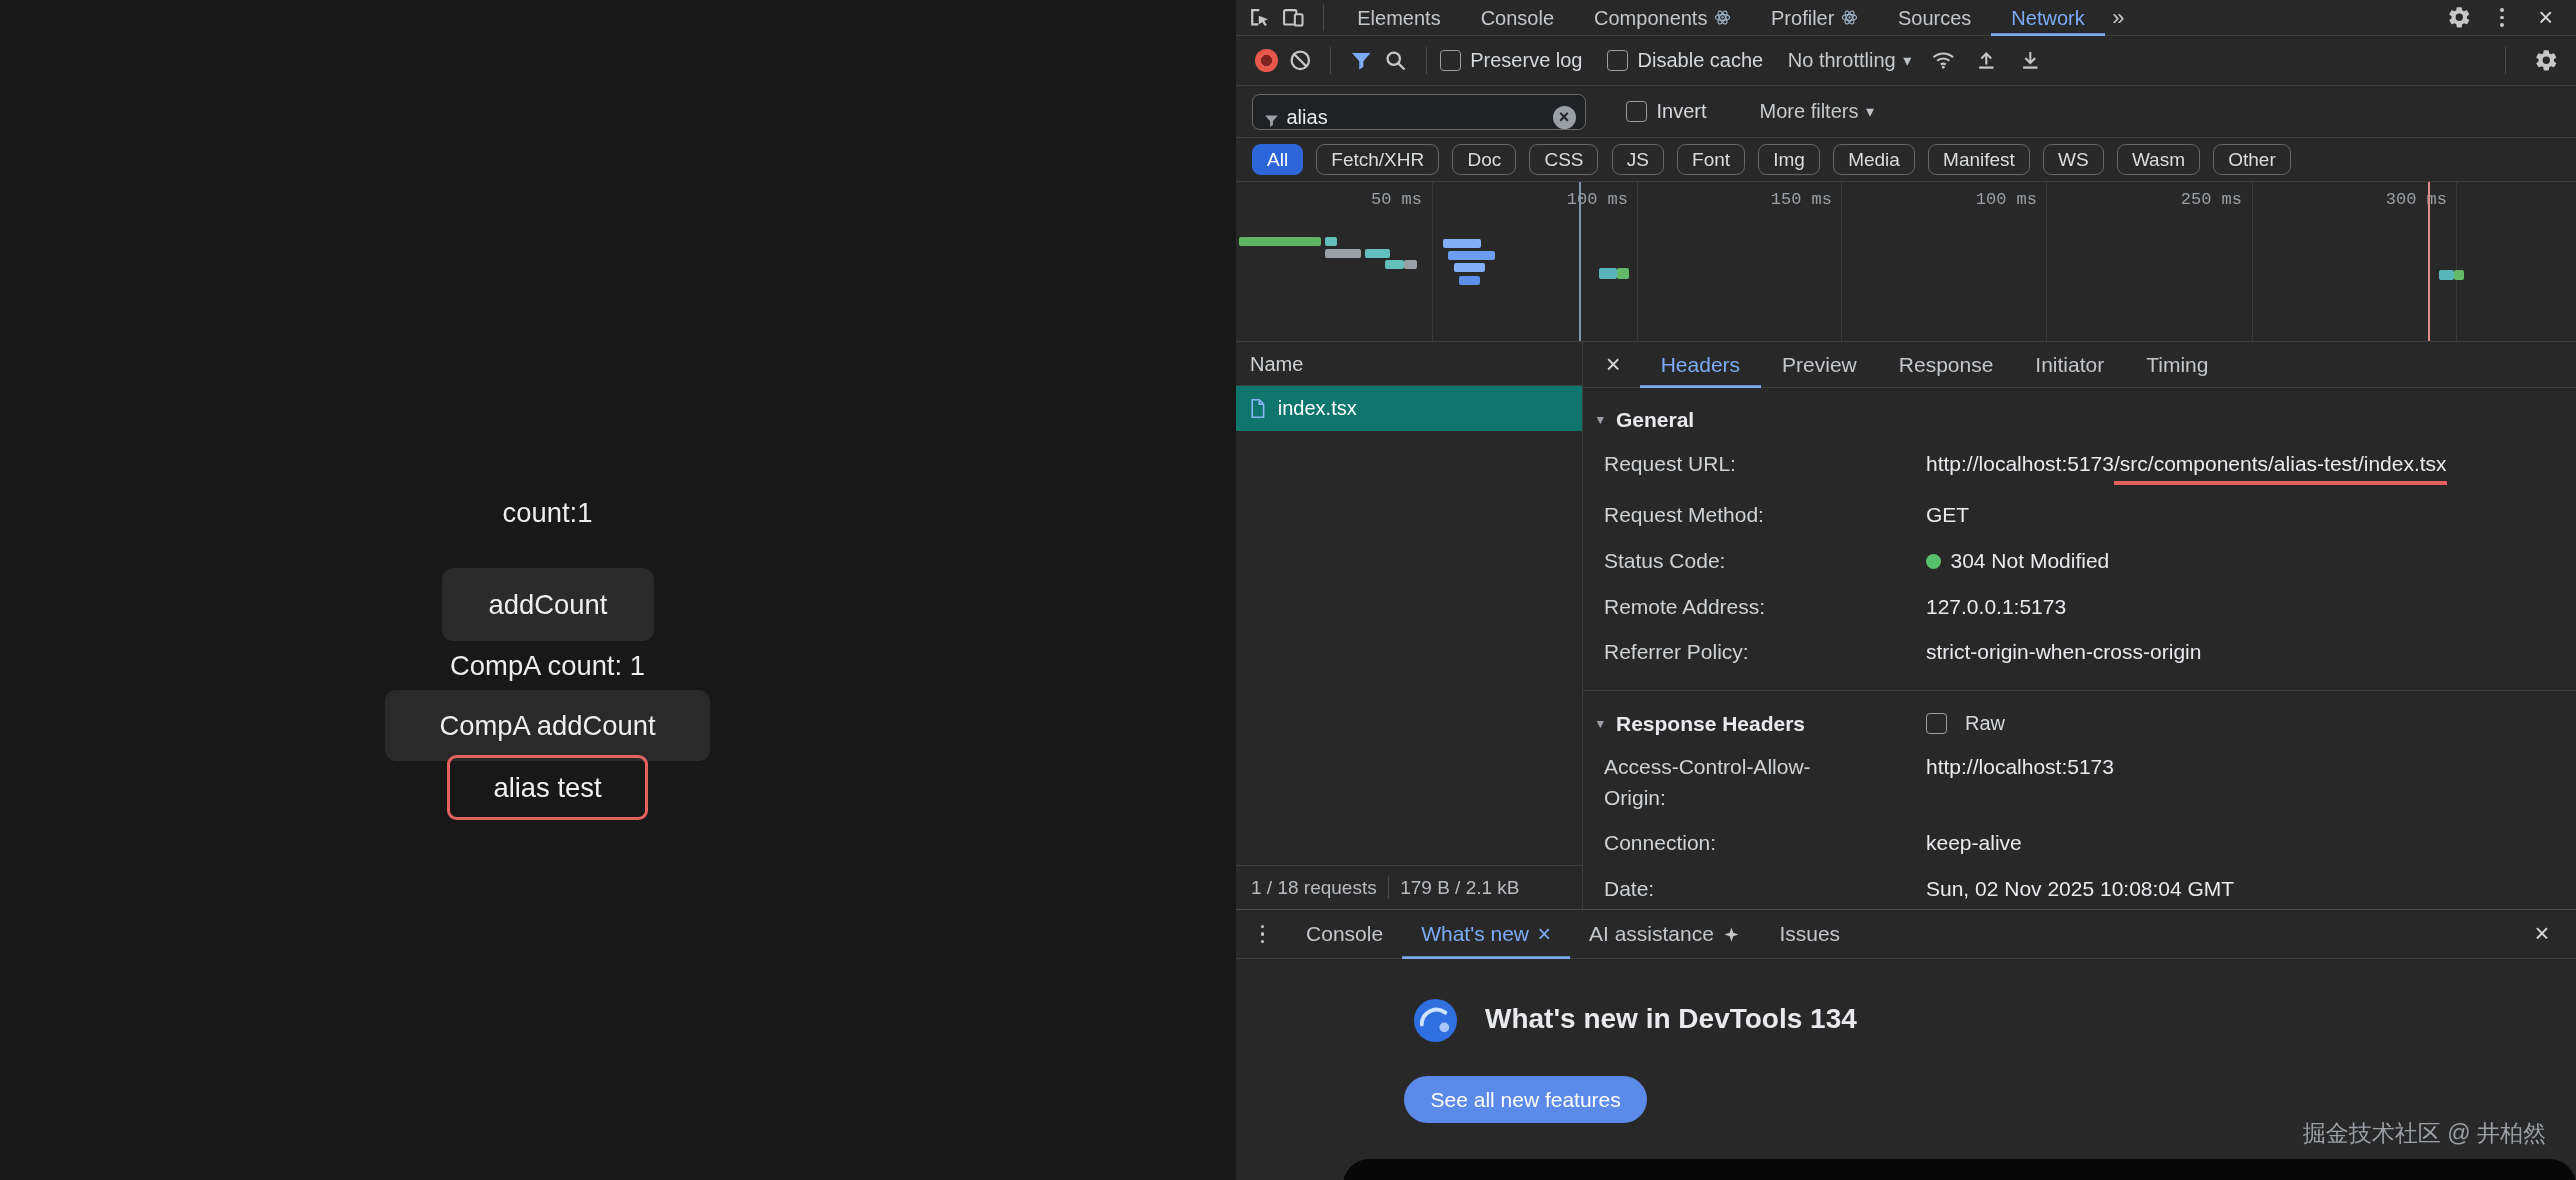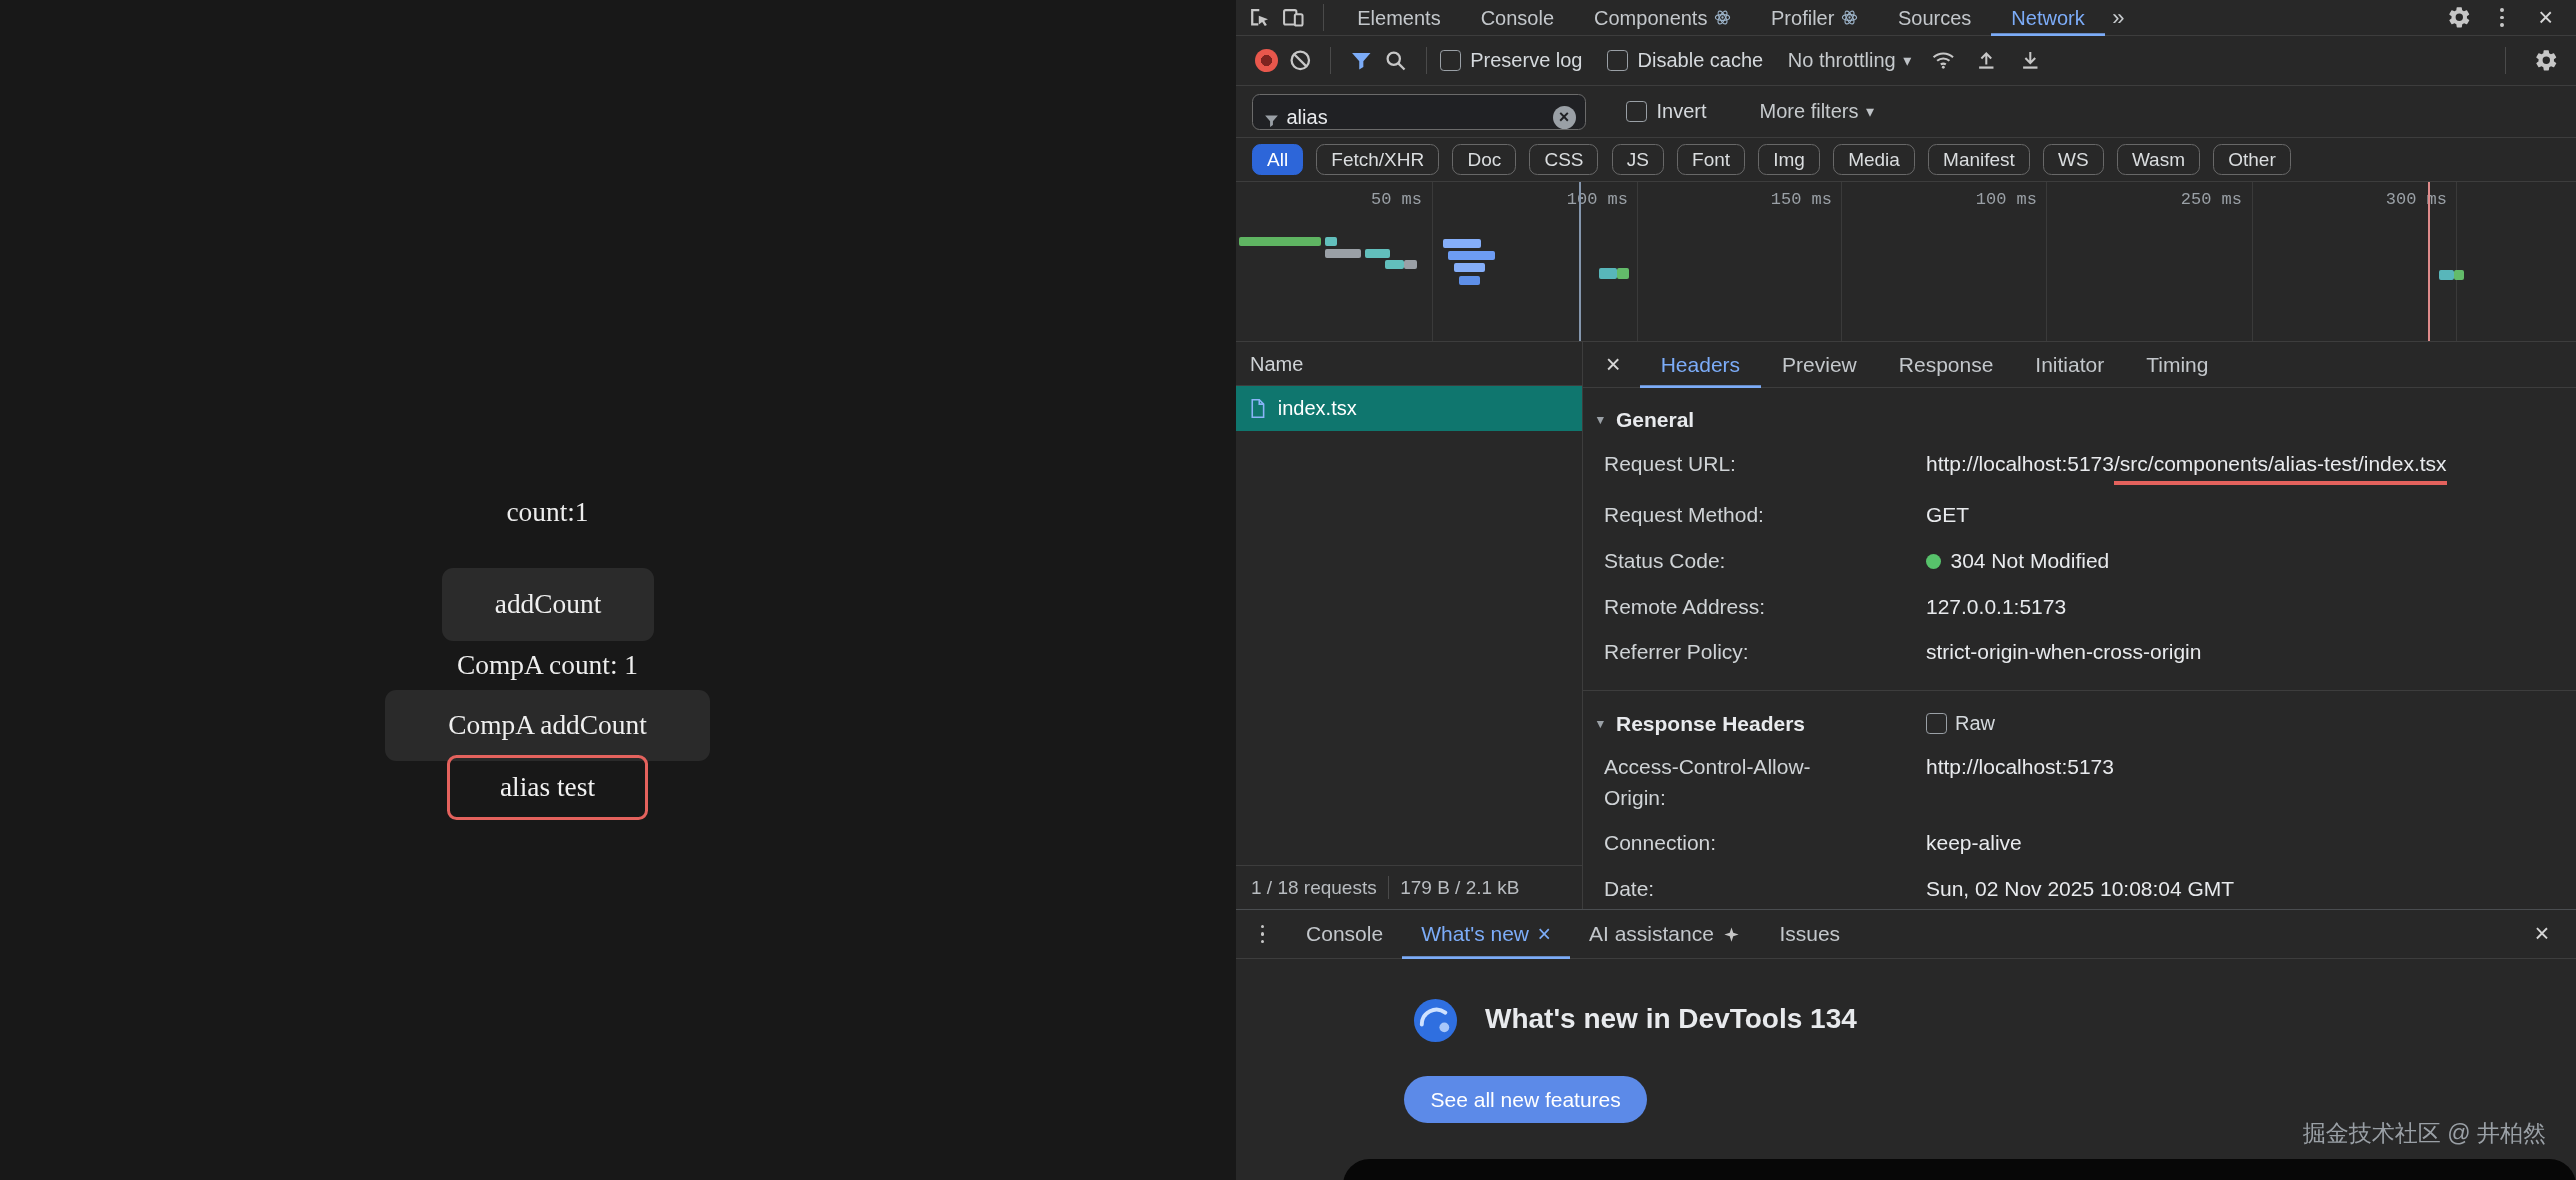--- a/index.html
+++ b/index.html
@@ -1,20 +1,20 @@
 <!DOCTYPE html>
 <html style="font-size:15px"><head>
 <meta charset="utf-8">
 <style>
   * { margin:0; padding:0; box-sizing:border-box; }
   html,body { width:2576px; height:1180px; overflow:hidden; background:#181818;
     font-family:"Liberation Sans","DejaVu Sans",sans-serif; color:#e0e0e0; }
 
   
-  .left-page { position:absolute; left:0; top:0; width:1236px; height:1180px; background:#181818;font-family:Liberation Serif, serif; }
+  .left-page { position:absolute; left:0; top:0; width:1236px; height:1180px; background:#181818; }
   .pg-text { position:absolute; left:0; width:1095px; text-align:center; font-size:27.4px; color:#ededed; }
   .pg-btn { position:absolute; display:flex; align-items:center; justify-content:center;
     background:#2b2b2b; color:#efefef; font-size:27.4px; border-radius:11.3px; cursor:pointer; }
   .alias-box { position:absolute; display:flex; align-items:center; justify-content:center;
     border:3.8px solid #e4625d; border-radius:9.5px; color:#f2f2f2; font-size:27.4px; background:transparent; }
 
   
   .devtools { position:absolute; left:1236px; top:0; width:1340px; height:1180px;
     background:#282828; color:#c6cacd; font-size:20px; display:flex; flex-direction:column; }
   .hairline-b { border-bottom:0.9px solid #3d3d3d; }
@@ -79,21 +79,21 @@
   .section-header { position:relative; height:42px; display:flex; align-items:center; gap:9.5px; padding-left:11.3px;
     font-size:21px; font-weight:bold; color:#e8eaed; cursor:pointer; margin-top:11.3px; }
   .tri { font-size:12.3px; color:#9aa0a6; }
   .kv { display:flex; align-items:flex-start; padding:7.6px 0 7.6px 21px; font-size:21px; min-height:38px; }
   .kv .k { width:322px; flex:none; color:#cfd3d6; white-space:pre-line; line-height:1.45; }
   .kv .v { flex:1; color:#e8eaed; line-height:1.45; display:flex; align-items:baseline; flex-wrap:wrap; }
   .marked { border-bottom:4.7px solid #e4625d; padding-bottom:1.9px; }
   .status-dot { width:15px; height:15px; border-radius:50%; background:#57c26b; display:inline-block;
     margin-right:9.5px; align-self:center; }
   .sec-divider { height:0.9px; background:#3d3d3d; margin-top:15px; }
-  .raw-wrap { position:absolute; left:343px; top:0; height:42px; display:flex; align-items:center; gap:8px;
+  .raw-wrap { position:absolute; left:343px; top:0; height:42px; display:flex; align-items:center; gap:18px;
     font-weight:normal; font-size:20px; color:#d5d9dd; }
 
   
   .drawer { flex:1; border-top:0.9px solid #4a4d50; display:flex; flex-direction:column; min-height:0; }
   .drawer-tabs { height:49px; display:flex; align-items:center; border-bottom:0.9px solid #3d3d3d; flex:none; }
   .dr-tab { padding:0 19px; height:49px; display:flex; align-items:center; gap:8.5px; color:#c3c7cb; font-size:21px;
     cursor:pointer; white-space:nowrap; }
   .dr-tab.selected { color:#7cacf8; box-shadow:inset 0 -2.8px 0 #7cacf8; }
   .drawer-content { position:relative; flex:1; overflow:hidden; }
   .wn-title { position:absolute; left:249px; top:44px; font-size:28px; font-weight:bold; color:#e8eaed; }

